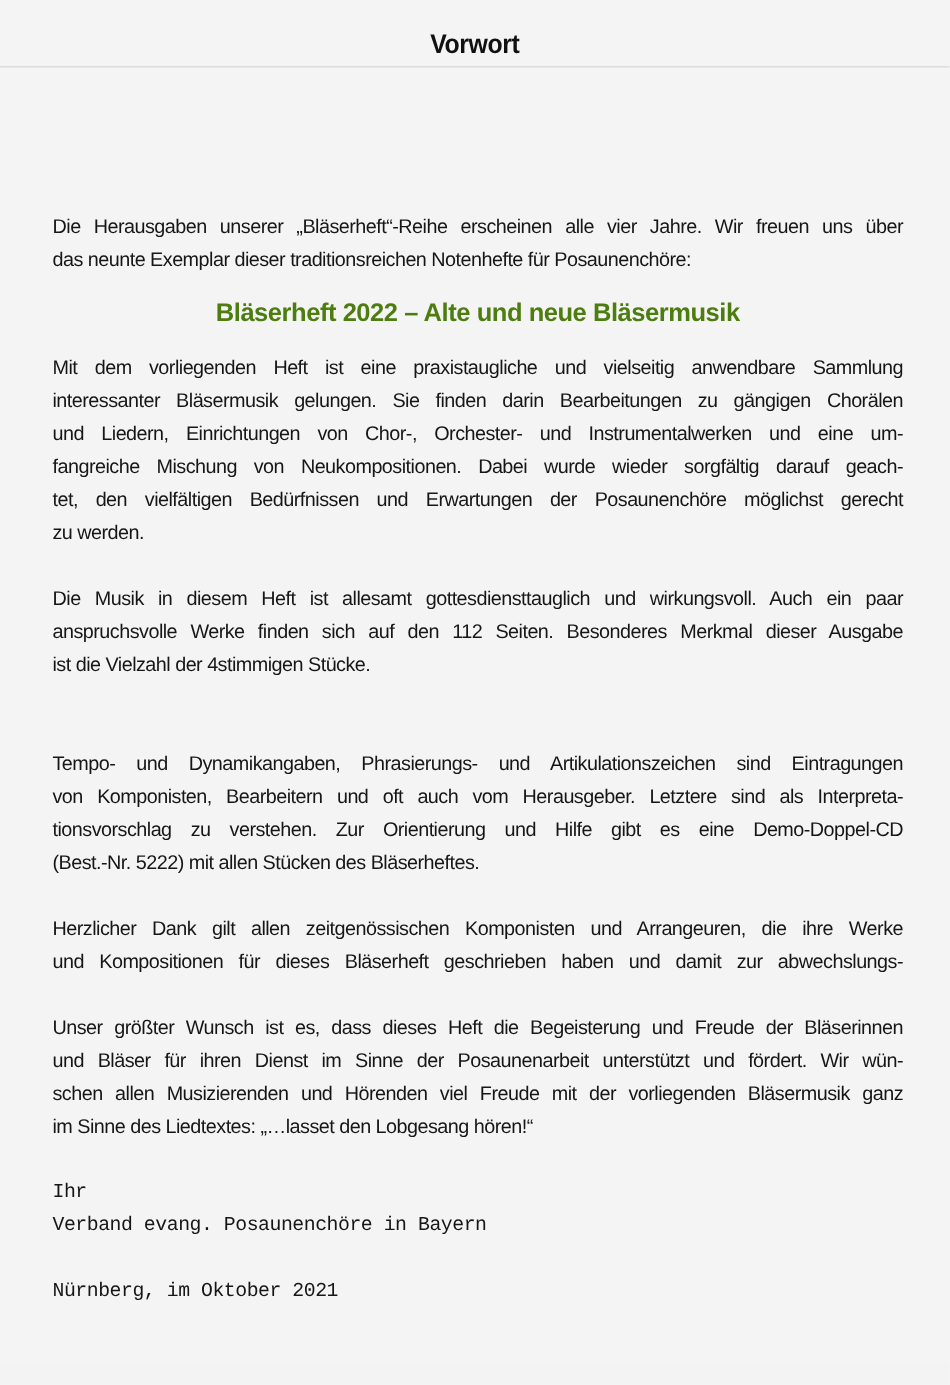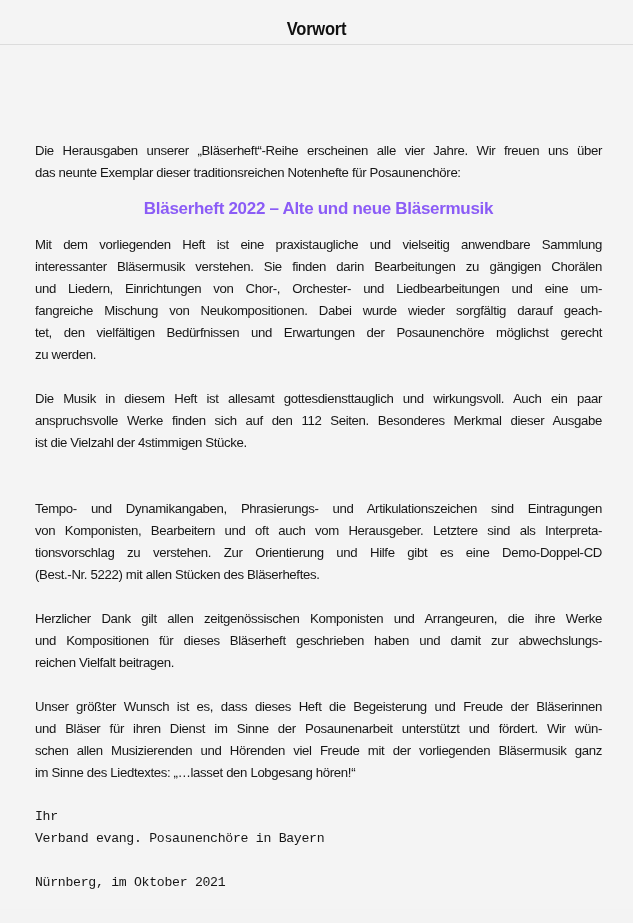--- a/index.html
+++ b/index.html
@@ -66,21 +66,21 @@
     .line.last {
       text-align-last: left;
     }
     .subtitle {
       margin: 10px 0 10px 0;
       font-size: 17px;
       font-weight: bold;
       text-align: center;
       line-height: 30px;
       letter-spacing: -0.3px;
-      color: #8b5cf6;
+      color: #4d7c0f;
     }
     .gap { height: 22px; }
     .sig { font-size: 13.2px; line-height: 22px; letter-spacing: -0.3px; font-family: Liberation Mono, monospace; }
   </style>
 </head>
 <body>
 
 <div class="page">
   <div class="title">Vorwort</div>
   <div class="divider"></div>
@@ -89,22 +89,22 @@
 
     <p class="para">
       <span class="line">Die Herausgaben unserer „Bläserheft“-Reihe erscheinen alle vier Jahre. Wir freuen uns über</span>
       <span class="line last">das neunte Exemplar dieser traditionsreichen Notenhefte für Posaunenchöre:</span>
     </p>
 
     <div class="subtitle">Bläserheft 2022 – Alte und neue Bläsermusik</div>
 
     <p class="para">
       <span class="line">Mit dem vorliegenden Heft ist eine praxistaugliche und vielseitig anwendbare Sammlung</span>
-      <span class="line">interessanter Bläsermusik verstehen. Sie finden darin Bearbeitungen zu gängigen Chorälen</span>
-      <span class="line">und Liedern, Einrichtungen von Chor-, Orchester- und Liedbearbeitungen und eine um-</span>
+      <span class="line">interessanter Bläsermusik gelungen. Sie finden darin Bearbeitungen zu gängigen Chorälen</span>
+      <span class="line">und Liedern, Einrichtungen von Chor-, Orchester- und Instrumentalwerken und eine um-</span>
       <span class="line">fangreiche Mischung von Neukompositionen. Dabei wurde wieder sorgfältig darauf geach-</span>
       <span class="line">tet, den vielfältigen Bedürfnissen und Erwartungen der Posaunenchöre möglichst gerecht</span>
       <span class="line last">zu werden.</span>
     </p>
     <div class="gap"></div>
 
     <p class="para">
       <span class="line">Die Musik in diesem Heft ist allesamt gottesdiensttauglich und wirkungsvoll. Auch ein paar</span>
       <span class="line">anspruchsvolle Werke finden sich auf den 112 Seiten. Besonderes Merkmal dieser Ausgabe</span>
       <span class="line last">ist die Vielzahl der 4stimmigen Stücke.</span>
@@ -117,21 +117,20 @@
       <span class="line">Tempo- und Dynamikangaben, Phrasierungs- und Artikulationszeichen sind Eintragungen</span>
       <span class="line">von Komponisten, Bearbeitern und oft auch vom Herausgeber. Letztere sind als Interpreta-</span>
       <span class="line">tionsvorschlag zu verstehen. Zur Orientierung und Hilfe gibt es eine Demo-Doppel-CD</span>
       <span class="line last">(Best.-Nr. 5222) mit allen Stücken des Bläserheftes.</span>
     </p>
     <div class="gap"></div>
 
     <p class="para">
       <span class="line">Herzlicher Dank gilt allen zeitgenössischen Komponisten und Arrangeuren, die ihre Werke</span>
       <span class="line">und Kompositionen für dieses Bläserheft geschrieben haben und damit zur abwechslungs-</span>
-      <span class="line last">reichen Vielfalt beitragen.</span>
     </p>
     <div class="gap"></div>
 
     <p class="para">
       <span class="line">Unser größter Wunsch ist es, dass dieses Heft die Begeisterung und Freude der Bläserinnen</span>
       <span class="line">und Bläser für ihren Dienst im Sinne der Posaunenarbeit unterstützt und fördert. Wir wün-</span>
       <span class="line">schen allen Musizierenden und Hörenden viel Freude mit der vorliegenden Bläsermusik ganz</span>
       <span class="line last">im Sinne des Liedtextes: „…lasset den Lobgesang hören!“</span>
     </p>
     <div class="gap"></div>

